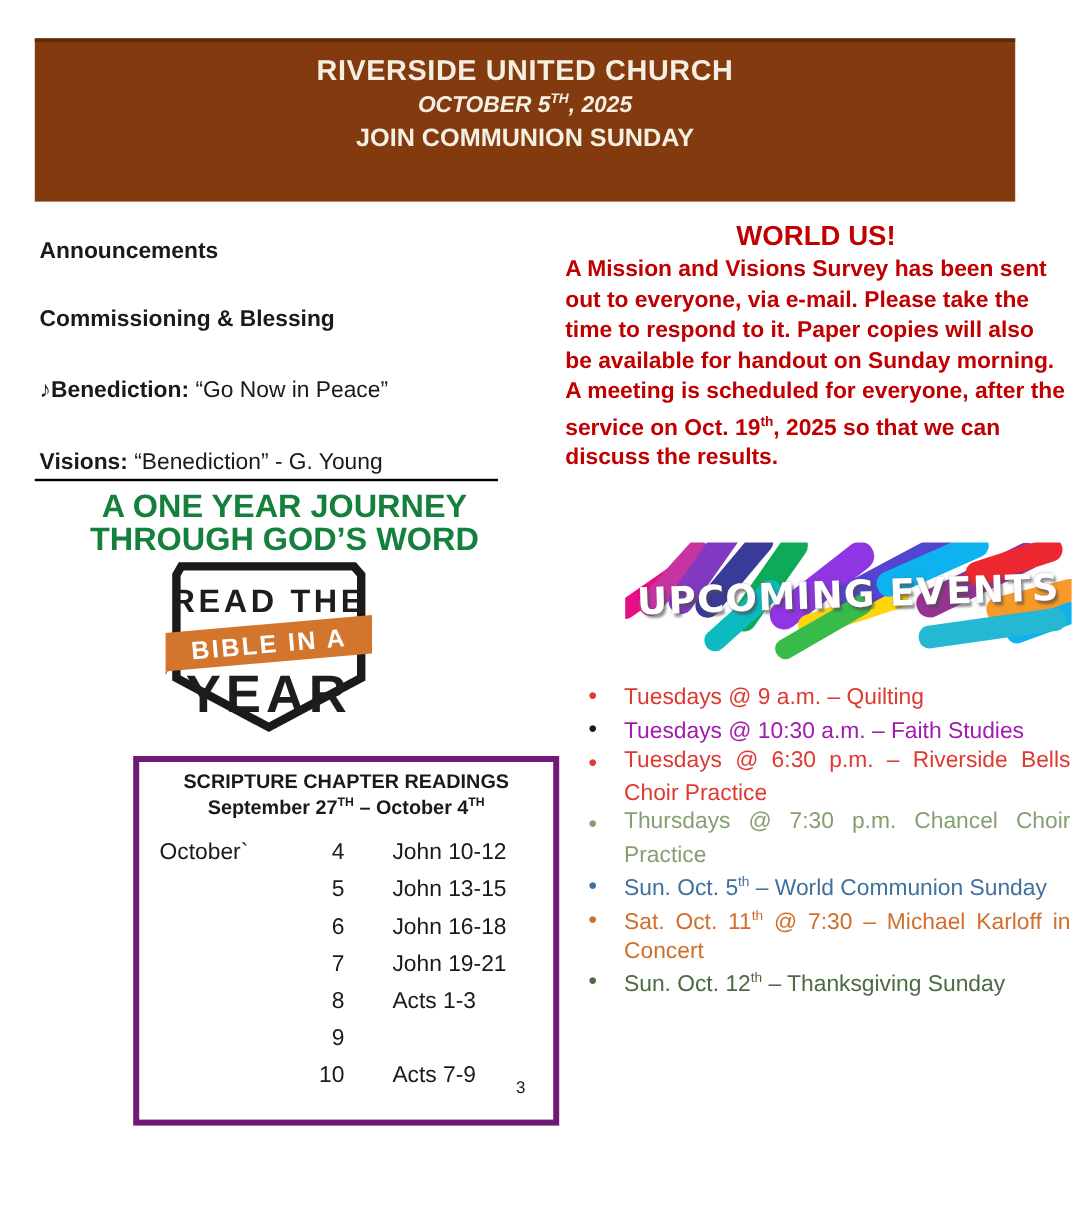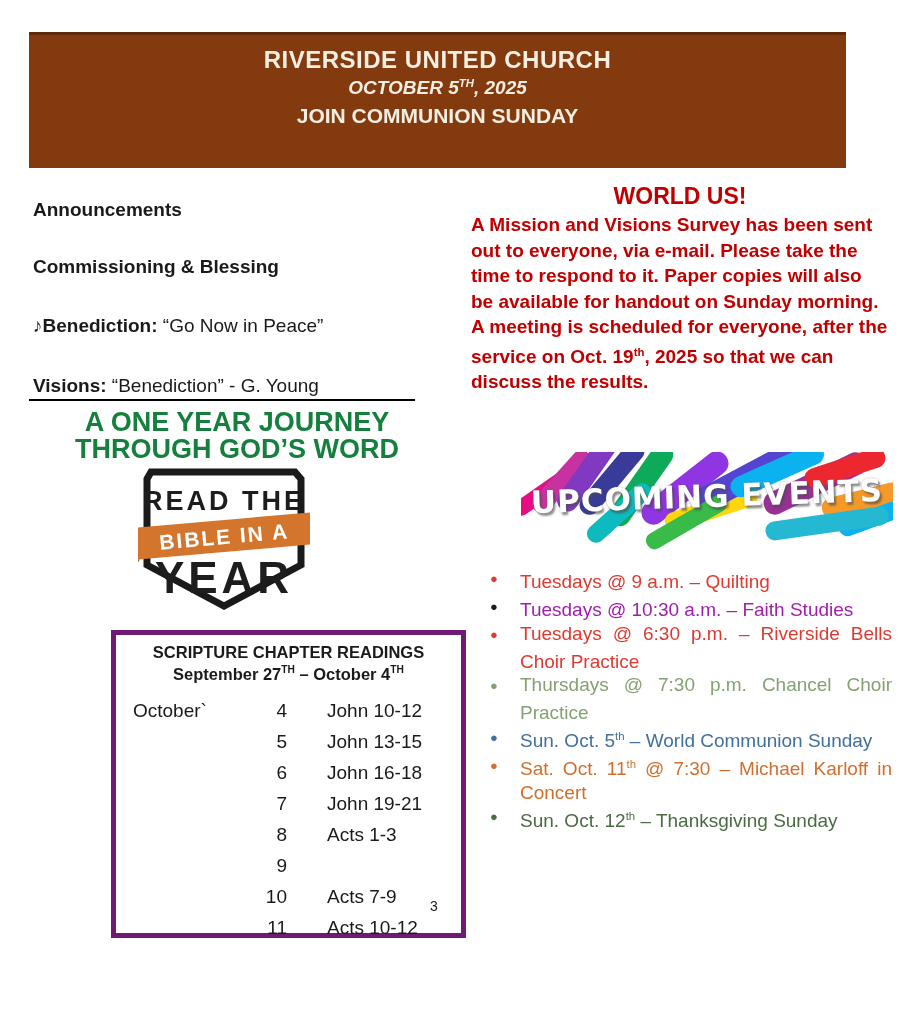--- a/index.html
+++ b/index.html
@@ -130,25 +130,20 @@
         </div>
       <div class="trow">
           <span class="tmonth"></span>
           <span class="tday">9</span>
         </div>
       <div class="trow">
           <span class="tmonth"></span>
           <span class="tday">10</span>
           <span class="tread">Acts 7-9</span>
         </div>
-      <div class="trow">
-          <span class="tmonth"></span>
-          <span class="tday">11</span>
-          <span class="tread">Acts 10-12</span>
-        </div>
     </div>
   </div>
   <span class="pageno">3</span>
 
   <div class="join-title">WORLD US!</div>
   <div class="join-body"><span>A Mission and Visions Survey has been sent out to everyone, via e-mail.  Please take the time to respond to it.  Paper copies will also be available for handout on Sunday morning.  A meeting is scheduled for everyone, after the service on Oct. 19</span><sup>th</sup><span>, 2025 so that we can discuss the results.</span></div>
 
   <div class="events-banner">
     <svg width="372" height="98" viewBox="0 0 372 98">
       <g opacity="0.95">

